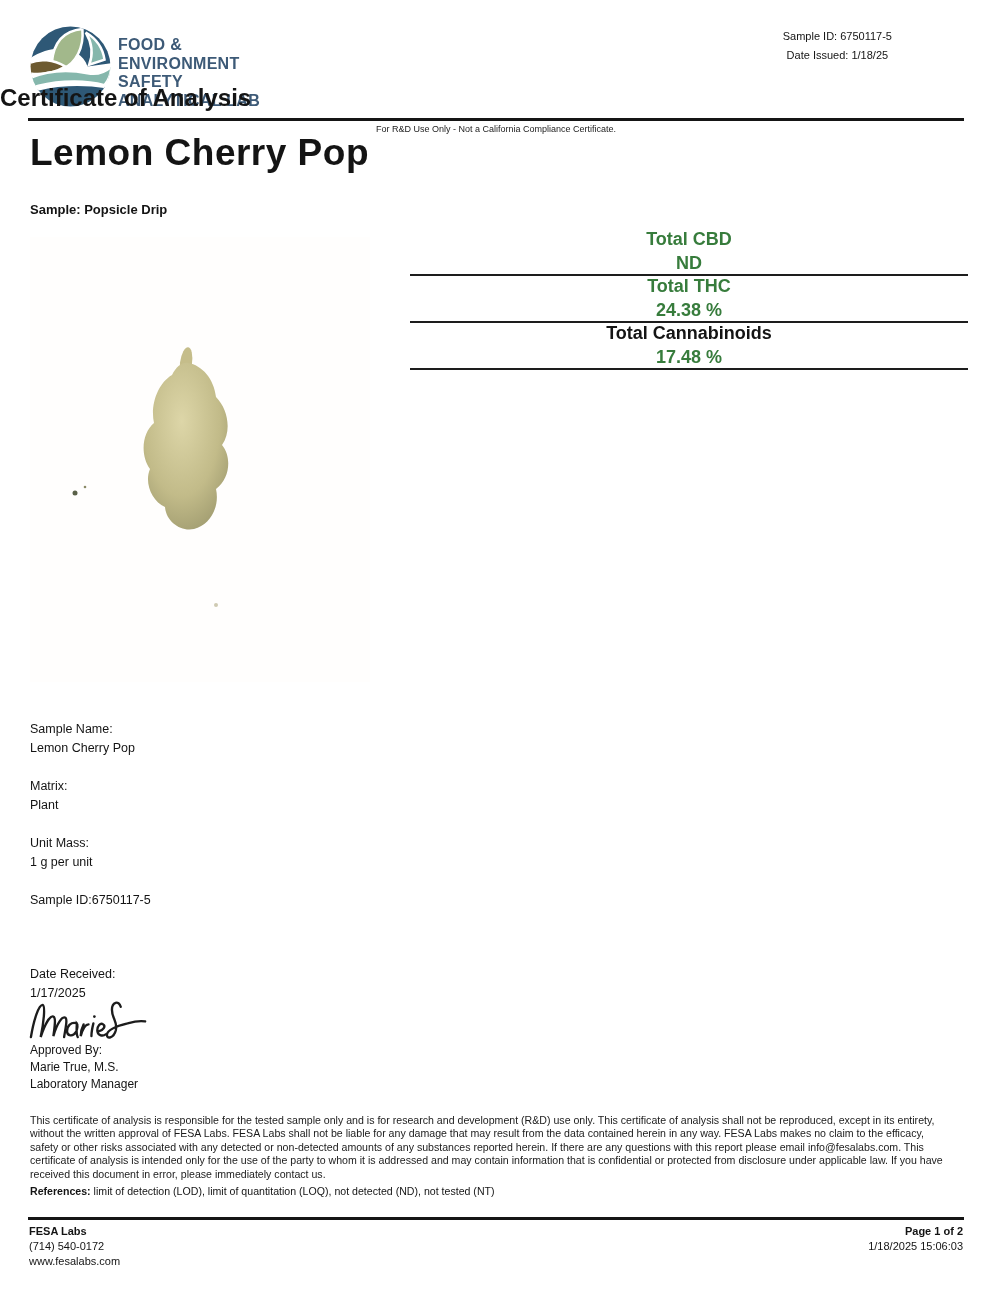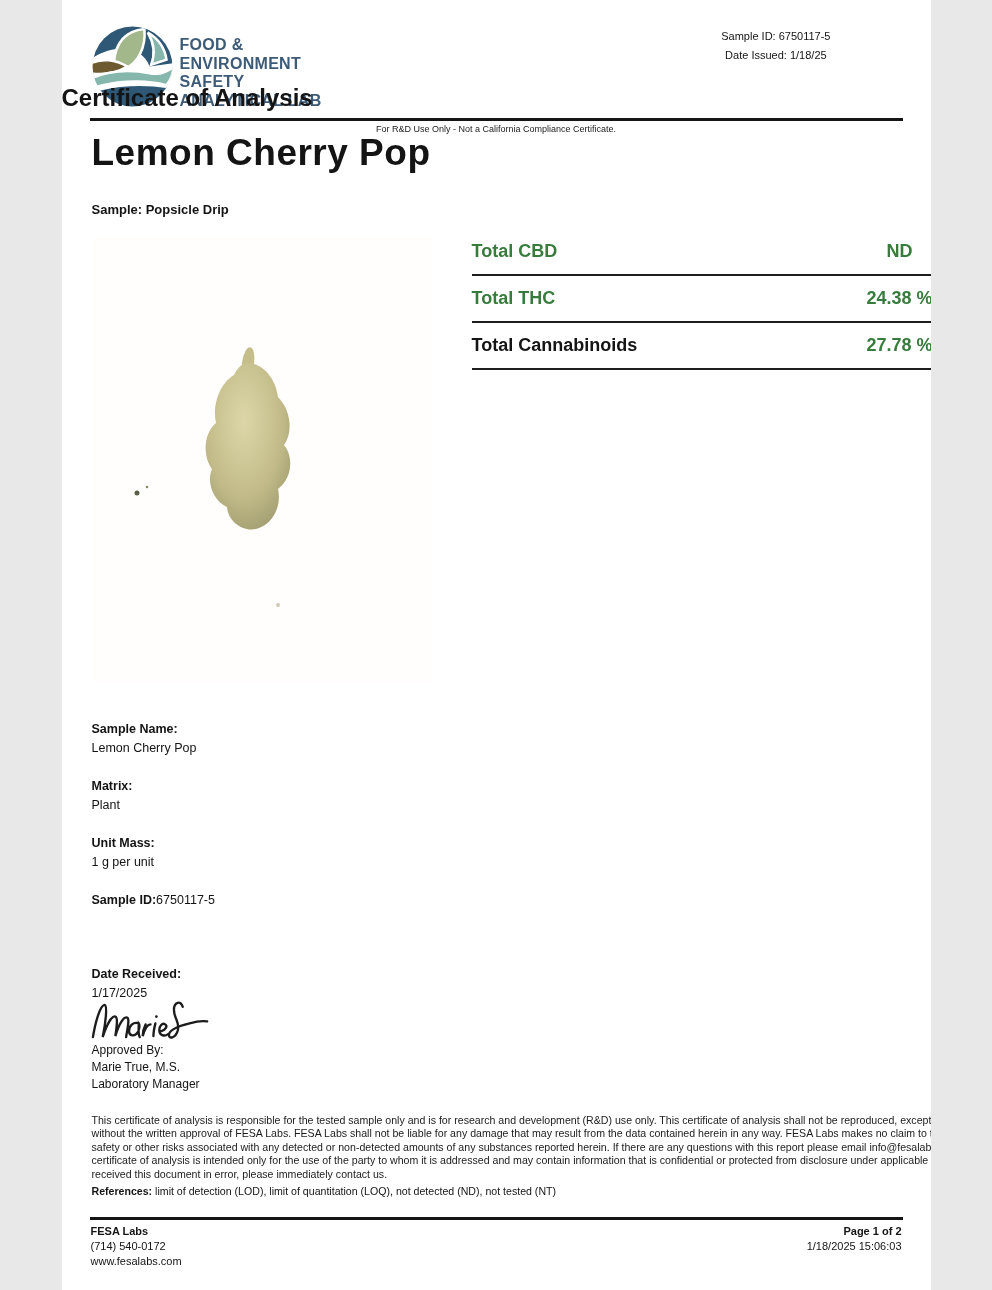--- a/index.html
+++ b/index.html
@@ -3,21 +3,21 @@
 <meta charset="utf-8">
 <style>
   :root{
     --green:#377c3c;
     --ink:#141414;
     --rule:#151515;
     --logo-text:#3d5a77;
   }
   html,body{margin:0;padding:0;background:#e8e8e8;}
   .page{
-    position:relative;width:869px;height:1290px;margin:0 auto;
+    position:relative;width:992px;height:1290px;margin:0 auto;
     background:#ffffff;overflow:hidden;
     font-family:"Liberation Sans", sans-serif;color:var(--ink);
   }
   .abs{position:absolute;}
 
   
   .logo{left:28px;top:24px;width:85px;height:85px;}
   .logo-text{left:118px;top:36px;font-size:16px;font-weight:bold;
     color:var(--logo-text);line-height:18.5px;letter-spacing:0.3px;}
   .top-right{right:100px;top:27px;text-align:center;font-size:11px;line-height:19px;}
@@ -27,29 +27,29 @@
 
   
   .product-title{left:30px;top:132px;font-size:37px;font-weight:bold;letter-spacing:0.5px;}
   .client-line{left:30px;top:202px;font-size:13px;font-weight:bold;}
 
   
   .photo{left:30px;top:237px;width:340px;height:445px;background:#fffefd;}
 
   
   .summary{left:410px;top:229px;width:558px;}
-  .sum-row{display:flex;align-items:center;height:45px;border-bottom:2.5px solid #1d1d1d;}
+  .sum-row{display:flex;align-items:center;height:45px;border-bottom:2.5px solid #1d1d1d;flex-direction:column;}
   .sum-label{flex:1;font-size:18px;font-weight:bold;}
   .sum-value{width:260px;text-align:center;font-size:18px;font-weight:bold;color:var(--green);}
   .green{color:var(--green);}
   .black{color:var(--ink);}
 
   
   .details{left:30px;top:720px;width:330px;font-size:12.5px;line-height:19px;}
-  .d-label{font-weight:bold;}
+  .d-label{font-weight:normal;}
   .d-block{margin-bottom:19px;}
   .inline-row{margin-bottom:55px;}
   .inline-row .d-value{margin-left:12px;}
 
   .signature{left:28px;top:994px;width:122px;height:49px;}
   .approval{left:30px;top:1042px;font-size:12px;line-height:17px;}
 
   
   .disclaimer{left:30px;top:1114px;width:918px;font-size:10.6px;line-height:13.4px;color:#1b1b1b;}
   .references{left:30px;top:1185px;width:918px;font-size:10.6px;}
@@ -177,21 +177,21 @@
     <div class="sum-row">
       <div class="sum-label green">Total CBD</div>
       <div class="sum-value">ND</div>
     </div>
     <div class="sum-row">
       <div class="sum-label green">Total THC</div>
       <div class="sum-value">24.38 %</div>
     </div>
     <div class="sum-row">
       <div class="sum-label black">Total Cannabinoids</div>
-      <div class="sum-value">27.78 %</div>
+      <div class="sum-value">17.48 %</div>
     </div>
   </div>
 
   <div class="abs details">
     <div class="d-block">
       <div class="d-label">Sample Name:</div>
       <div class="d-value">Lemon Cherry Pop</div>
     </div>
     <div class="d-block">
       <div class="d-label">Matrix:</div>

